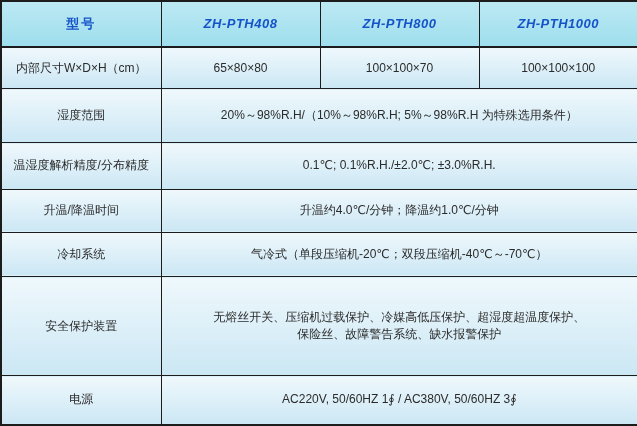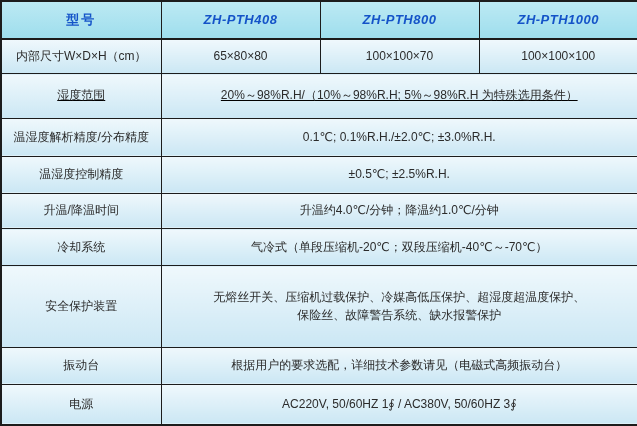--- a/index.html
+++ b/index.html
@@ -43,21 +43,21 @@
   }
   tr.header-row th.model-col-label{font-size:13px;letter-spacing:2px;text-align:center;}
   tr.header-row th.model-name{font-size:13px;letter-spacing:.5px;font-style:italic;}
   td.label{font-size:13px;}
   td.value-long{font-size:12px;}
   
   tr.r-header{height:30px;}
   tr.r-inner{height:27px;}
   tr.r-outer{height:28px;}
   tr.r-temp{height:57px;}
-  tr.r-humi{height:35px;text-decoration:underline;}
+  tr.r-humi{height:35px;}
   tr.r-resolution{height:30px;}
   tr.r-control{height:29px;}
   tr.r-heat{height:28px;}
   tr.r-cool{height:29px;}
   tr.r-safety{height:64px;}
   tr.r-shaker{height:29px;}
   tr.r-power{height:32px;margin-left:37px;}
 </style>
 </head>
 <body>
@@ -89,44 +89,36 @@
     <tr class="r-humi">
       <td class="label">湿度范围</td>
       <td colspan="3">20%～98%R.H/（10%～98%R.H; 5%～98%R.H 为特殊选用条件）</td>
     </tr>
 
     <tr class="r-resolution">
       <td class="label">温湿度解析精度/分布精度</td>
       <td colspan="3">0.1℃; 0.1%R.H./±2.0℃; ±3.0%R.H.</td>
     </tr>
 
-    <tr class="r-control">
-      <td class="label">温湿度控制精度</td>
-      <td colspan="3">±0.5℃; ±2.5%R.H.</td>
-    </tr>
 
     <tr class="r-heat">
       <td class="label">升温/降温时间</td>
       <td colspan="3">升温约4.0℃/分钟；降温约1.0℃/分钟</td>
     </tr>
 
     <tr class="r-cool">
       <td class="label">冷却系统</td>
       <td colspan="3">气冷式（单段压缩机-20℃；双段压缩机-40℃～-70℃）</td>
     </tr>
 
     <tr class="r-safety">
       <td class="label">安全保护装置</td>
       <td colspan="3">无熔丝开关、压缩机过载保护、冷媒高低压保护、超湿度超温度保护、
 保险丝、故障警告系统、缺水报警保护</td>
     </tr>
 
-    <tr class="r-shaker">
-      <td class="label">振动台</td>
-      <td colspan="3">根据用户的要求选配，详细技术参数请见（电磁式高频振动台）</td>
-    </tr>
 
     <tr class="r-power">
       <td class="label">电源</td>
       <td colspan="3">AC220V, 50/60HZ 1∮ /  AC380V, 50/60HZ 3∮</td>
     </tr>
   </tbody>
 </table>
 
 </body></html>

